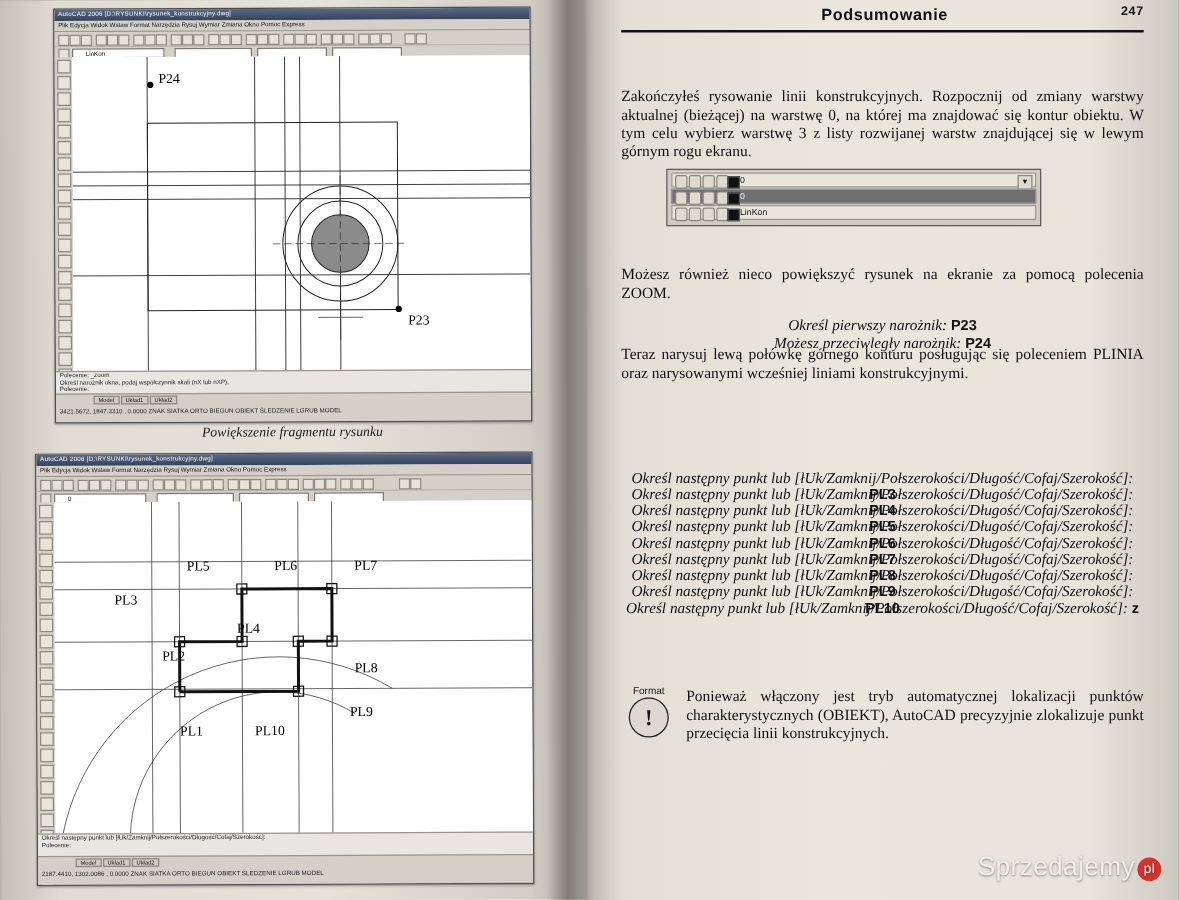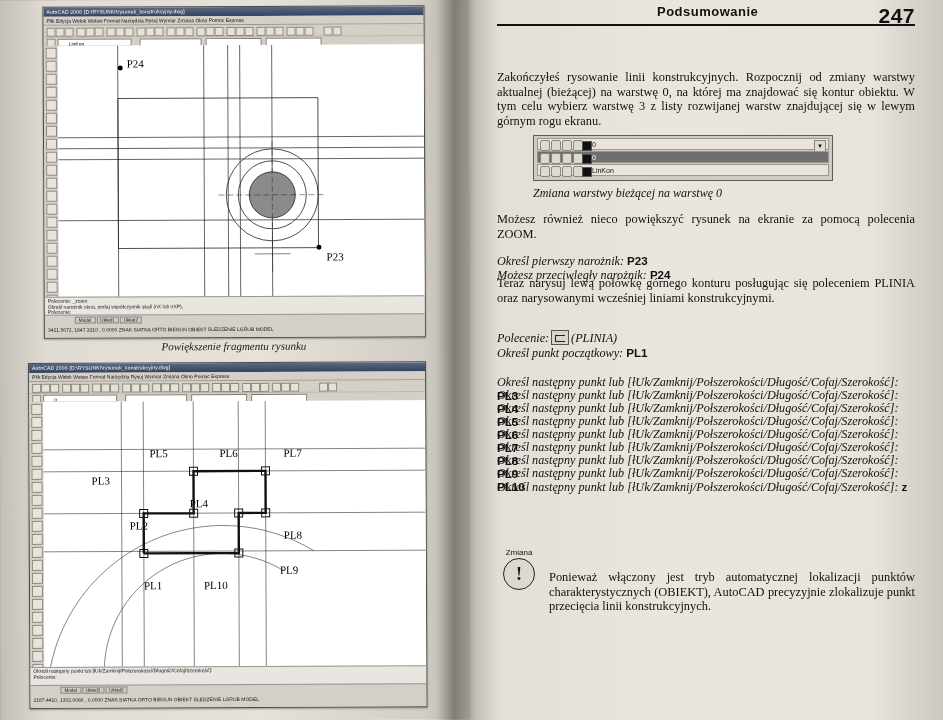--- a/index.html
+++ b/index.html
@@ -84,21 +84,21 @@
   }
   .dot{position:absolute;width:5px;height:5px;border-radius:50%;background:#000;}
   
   #right-inner{position:absolute;left:497px;top:0;width:418px;height:720px;}
   .hdr{
     position:absolute;left:0;top:4px;width:418px;
     font-family:"Liberation Sans", sans-serif;font-weight:bold;font-size:13px;
     letter-spacing:.5px;color:#111;
   }
   .hdr .center{position:absolute;left:160px;}
-  .hdr .pageno{position:absolute;right:0;font-size:21px;}
+  .hdr .pageno{position:absolute;right:0;font-size:10px;}
   .hdr-rule{position:absolute;left:0;top:24px;width:418px;height:2px;background:#111;}
   h2.sec{
     position:absolute;left:0;top:38px;width:418px;margin:0;
     font-family:"Liberation Sans", sans-serif;font-size:19px;font-weight:bold;
     color:#111;letter-spacing:-.2px;
   }
   .para{
     position:absolute;left:0;width:418px;font-size:12.4px;line-height:14.6px;
     text-align:justify;color:#111;
   }
@@ -120,21 +120,21 @@
     position:absolute;left:44px;top:2px;width:8px;height:8px;background:#111;border:1px solid #555;
   }
   .layerrow .arrow{
     position:absolute;right:2px;top:1px;width:10px;height:10px;background:#dedad2;border:1px solid #8a867e;
     font-size:6px;line-height:10px;text-align:center;color:#111;
   }
   .caption-it{
     position:absolute;left:36px;top:186px;width:340px;font-style:italic;font-size:12px;color:#111;
   }
   .cmdline{
-    position:absolute;left:0;width:418px;font-size:12.2px;line-height:13.4px;color:#111;font-style:italic;
+    position:absolute;left:0;width:418px;font-size:12.2px;line-height:13.4px;color:#111;font-style:italic;text-align:center;
   }
   .cmdline b{font-style:normal;font-weight:bold;font-family:"Liberation Sans", sans-serif;font-size:11.6px;}
   .iconbtn{
     display:inline-block;width:16px;height:13px;background:#d9d5cd;border:1px solid #555;
     vertical-align:-3px;margin:0 2px;position:relative;
   }
   .iconbtn.zoom:after{
     content:"";position:absolute;left:4px;top:2px;width:6px;height:6px;border:1.4px solid #222;border-radius:50%;
   }
   .iconbtn.pline:after{
@@ -146,21 +146,21 @@
   .note .badge{
     position:absolute;left:0;top:0;width:44px;text-align:center;
     font-family:"Liberation Sans", sans-serif;font-size:8px;color:#111;
   }
   .note .circle{
     width:30px;height:30px;border-radius:50%;border:1.5px solid #222;margin:1px auto 0;
     font-family:"Liberation Serif",serif;font-size:18px;font-weight:bold;line-height:30px;
     background:#ddd9d1;
   }
   .note .txt{
-    position:absolute;left:52px;top:2px;width:366px;font-size:12.4px;line-height:14.6px;text-align:justify;color:#111;margin-top:20px;
+    position:absolute;left:52px;top:2px;width:366px;font-size:12.4px;line-height:14.6px;text-align:justify;color:#111;
   }
   .wm{
     position:absolute;right:14px;bottom:14px;
     font-family:"Liberation Sans", sans-serif;font-size:21px;color:#f2efe9;
     text-shadow:0 1px 2px rgba(0,0,0,.45);letter-spacing:.3px;
   }
   .wm .pl{
     display:inline-block;background:#d0342c;color:#fff;border-radius:50%;
     width:19px;height:19px;line-height:19px;text-align:center;font-size:11px;margin-left:2px;vertical-align:2px;
   }
@@ -423,54 +423,52 @@
         <span class="bulbs"><b></b><b></b><b></b><b></b></span>
         <span class="swatch"></span>
         <span>0</span>
       </div>
       <div class="layerrow">
         <span class="bulbs"><b></b><b></b><b></b><b></b></span>
         <span class="swatch"></span>
         <span>LinKon</span>
       </div>
     </div>
-    <div class="caption-it">Zmiana warstwy bieżącej na warstwę 0</div>
 
     <div class="para" style="top:212px;font-family:Liberation Serif, serif;">Możesz również nieco powiększyć rysunek na ekranie za pomocą polecenia ZOOM.</div>
 
 
     <div class="cmdline" style="top:254px;">
       <span>Określ pierwszy narożnik:</span>
       <b>P23</b>
     </div>
     <div class="cmdline" style="top:268px;">
       <span>Możesz przeciwległy narożnik:</span>
       <b>P24</b>
     </div>
 
     <div class="para" style="top:276px;">Teraz narysuj lewą połówkę górnego konturu posługując się poleceniem PLINIA oraz narysowanymi wcześniej liniami konstrukcyjnymi.</div>
 
-    <div class="cmdline" style="top:330px;">
-      <span>Polecenie:</span><span class="iconbtn pline"></span><span>(PLINIA)</span>
-    </div>
-
-    <div class="cmdline" style="top:346px;"><span>Określ punkt początkowy:</span> <b>PL1</b></div>
+
     <div class="cmdline" style="top:376px;"><span>Określ następny punkt lub [łUk/Zamknij/Połszerokości/Długość/Cofaj/Szerokość]:</span> <b>PL3</b></div>
     <div class="cmdline" style="top:389px;"><span>Określ następny punkt lub [łUk/Zamknij/Połszerokości/Długość/Cofaj/Szerokość]:</span> <b>PL4</b></div>
     <div class="cmdline" style="top:402px;"><span>Określ następny punkt lub [łUk/Zamknij/Połszerokości/Długość/Cofaj/Szerokość]:</span> <b>PL5</b></div>
     <div class="cmdline" style="top:415px;"><span>Określ następny punkt lub [łUk/Zamknij/Połszerokości/Długość/Cofaj/Szerokość]:</span> <b>PL6</b></div>
     <div class="cmdline" style="top:428px;"><span>Określ następny punkt lub [łUk/Zamknij/Połszerokości/Długość/Cofaj/Szerokość]:</span> <b>PL7</b></div>
     <div class="cmdline" style="top:441px;"><span>Określ następny punkt lub [łUk/Zamknij/Połszerokości/Długość/Cofaj/Szerokość]:</span> <b>PL8</b></div>
     <div class="cmdline" style="top:454px;"><span>Określ następny punkt lub [łUk/Zamknij/Połszerokości/Długość/Cofaj/Szerokość]:</span> <b>PL9</b></div>
     <div class="cmdline" style="top:467px;"><span>Określ następny punkt lub [łUk/Zamknij/Połszerokości/Długość/Cofaj/Szerokość]:</span> <b>PL10</b></div>
     <div class="cmdline" style="top:480px;"><span>Określ następny punkt lub [łUk/Zamknij/Połszerokości/Długość/Cofaj/Szerokość]:</span> <b>z</b></div>
 
     <div class="note">
       <div class="badge">
-        <span>Zmiana</span>
+        <span>Format</span>
         <div class="circle">!</div>
       </div>
       <div class="txt">Ponieważ włączony jest tryb automatycznej lokalizacji punktów charakterystycznych (OBIEKT), AutoCAD precyzyjnie zlokalizuje punkt przecięcia linii konstrukcyjnych.</div>
     </div>
   </div>
 
+  <div class="wm">
+    <span>Sprzedajemy</span><span class="pl">pl</span>
+  </div>
 
 </div>
 
 </body></html>

